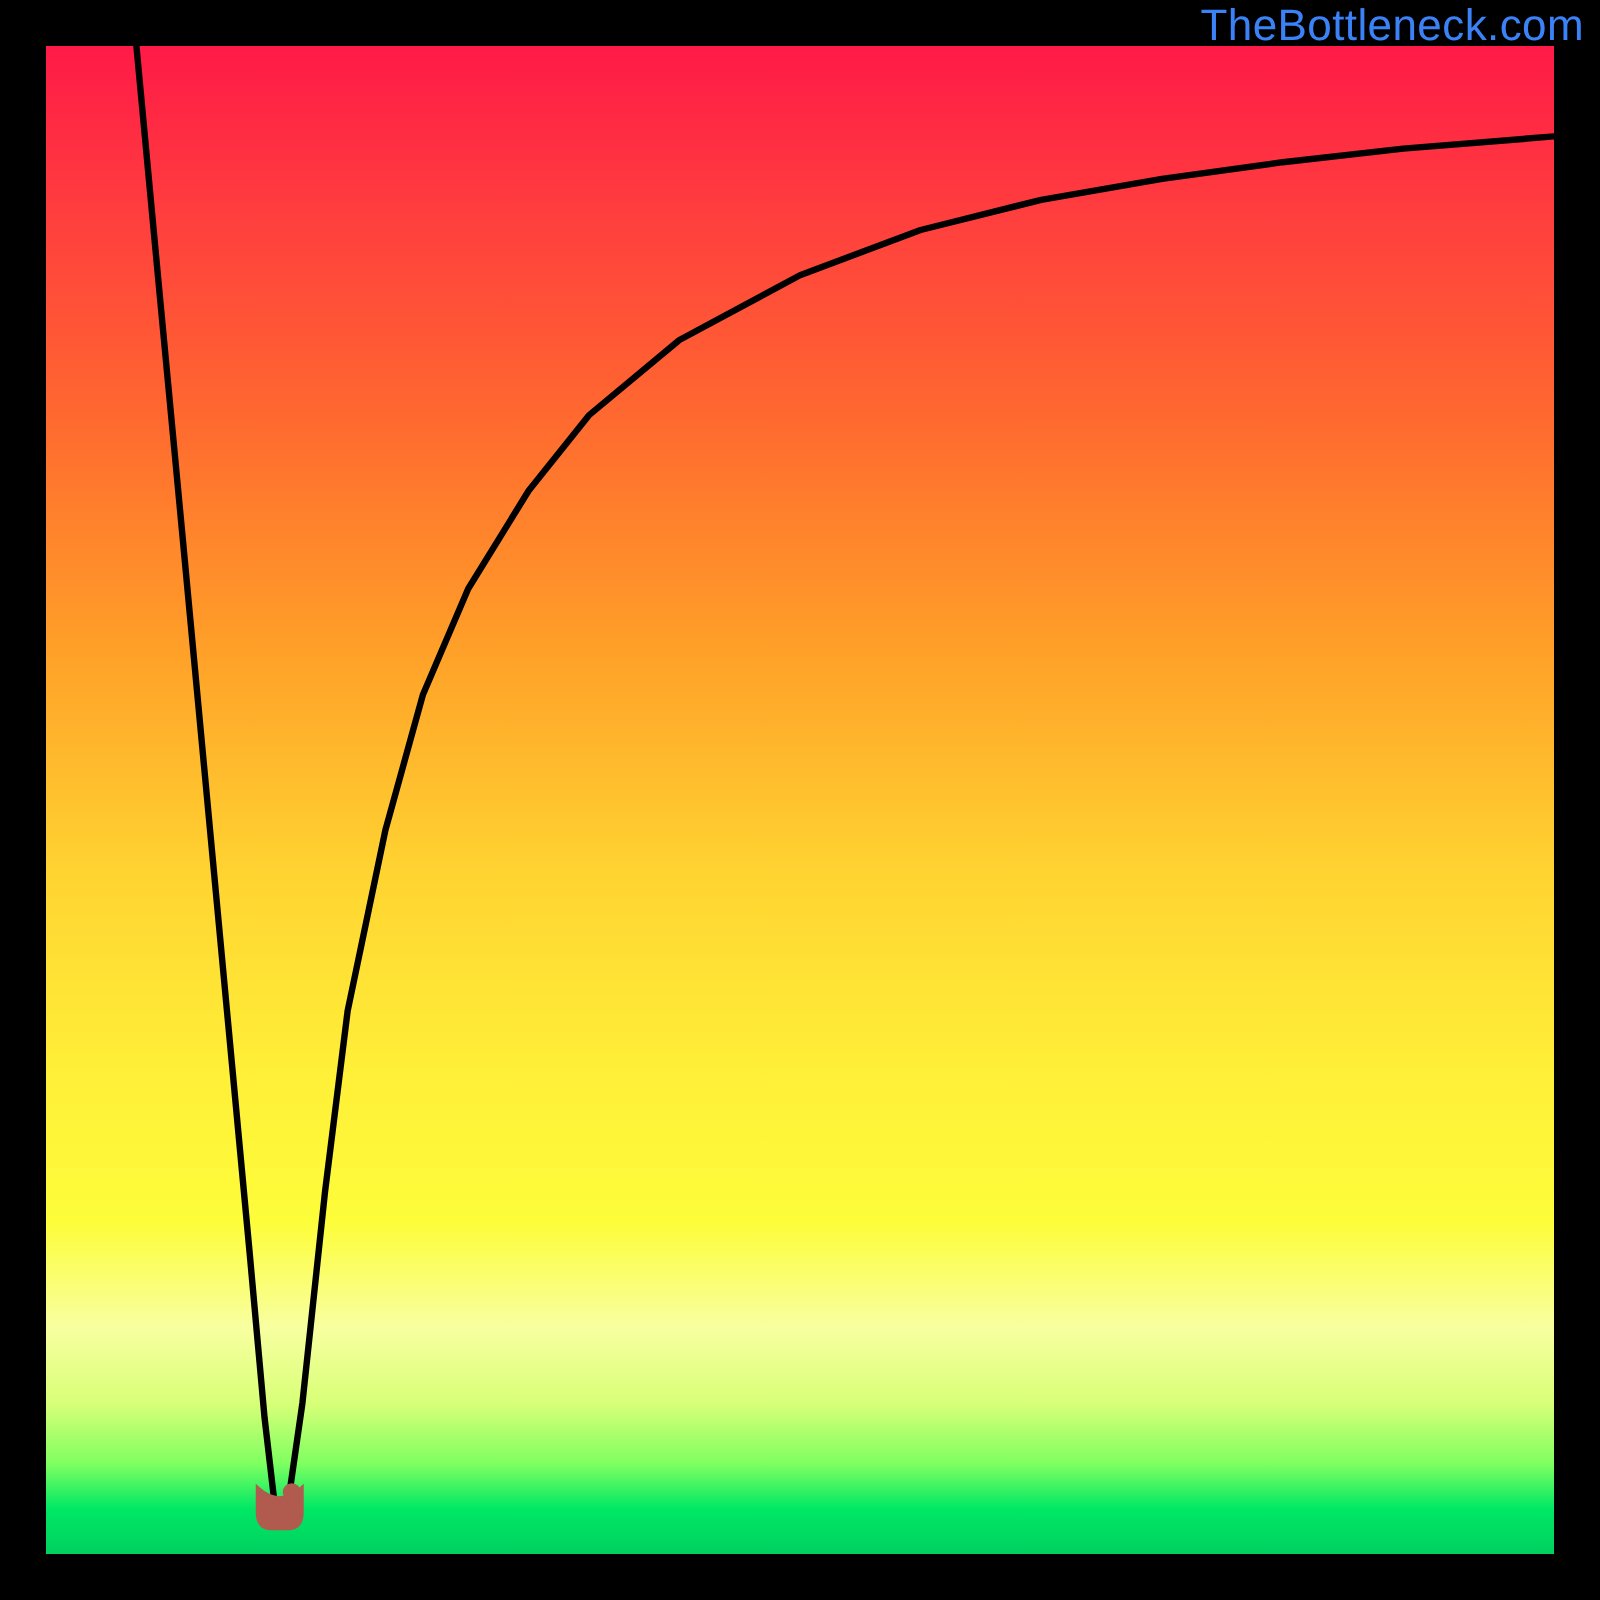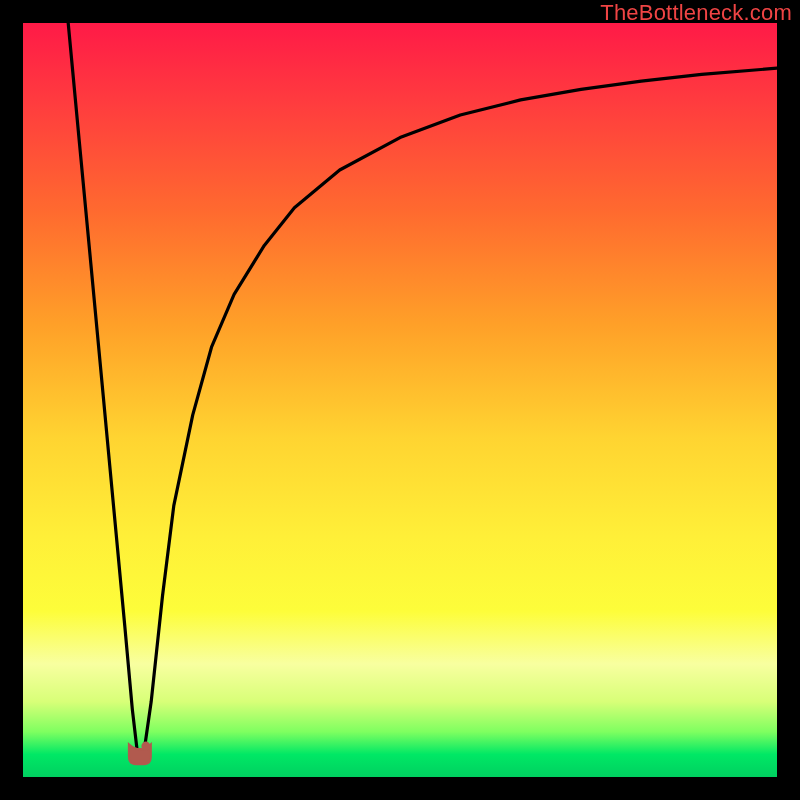--- a/index.html
+++ b/index.html
@@ -46,21 +46,21 @@
     top: 0;
     width: 754px;
     height: 754px;
   }
   .watermark {
     position: absolute;
     top: 0px;
     right: 8px;
     font-size: 22px;
     font-weight: 500;
-    color: #ef4444;
+    color: #3b82f6;
     letter-spacing: 0.2px;
   }
 </style>
 </head>
 <body>
 
 <div class="frame">
   <div class="watermark">TheBottleneck.com</div>
 
   <div class="plot">

